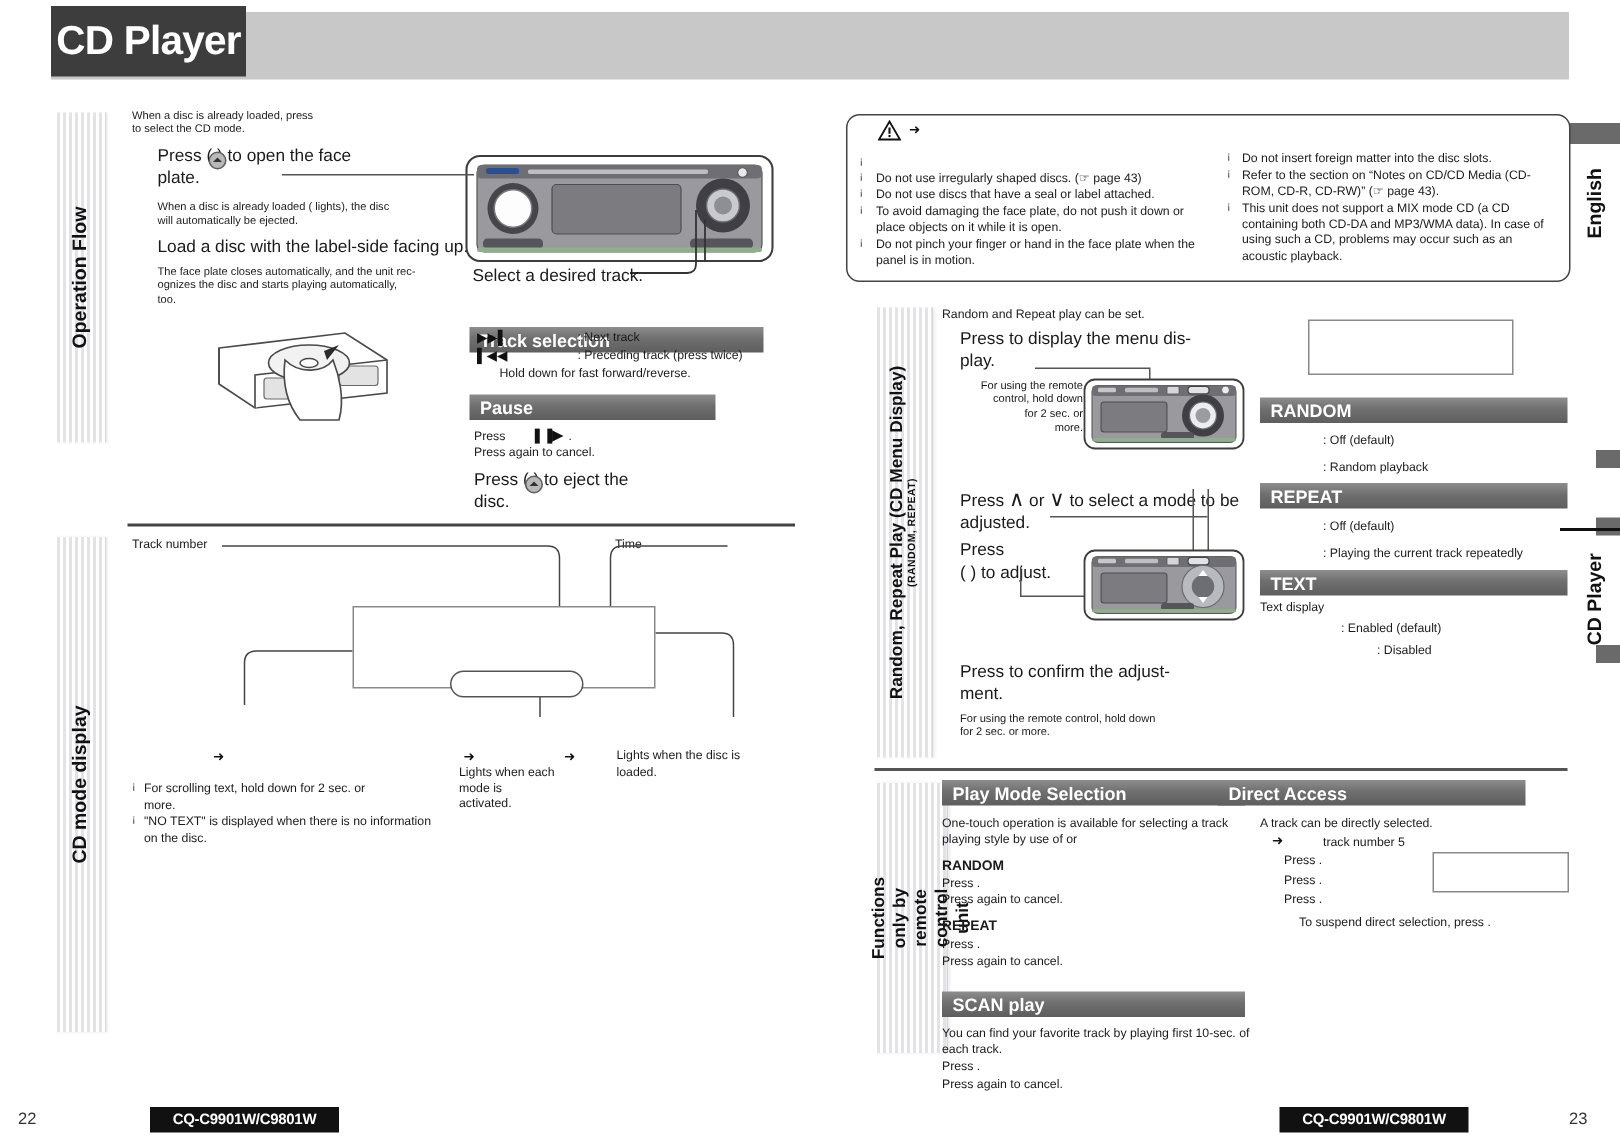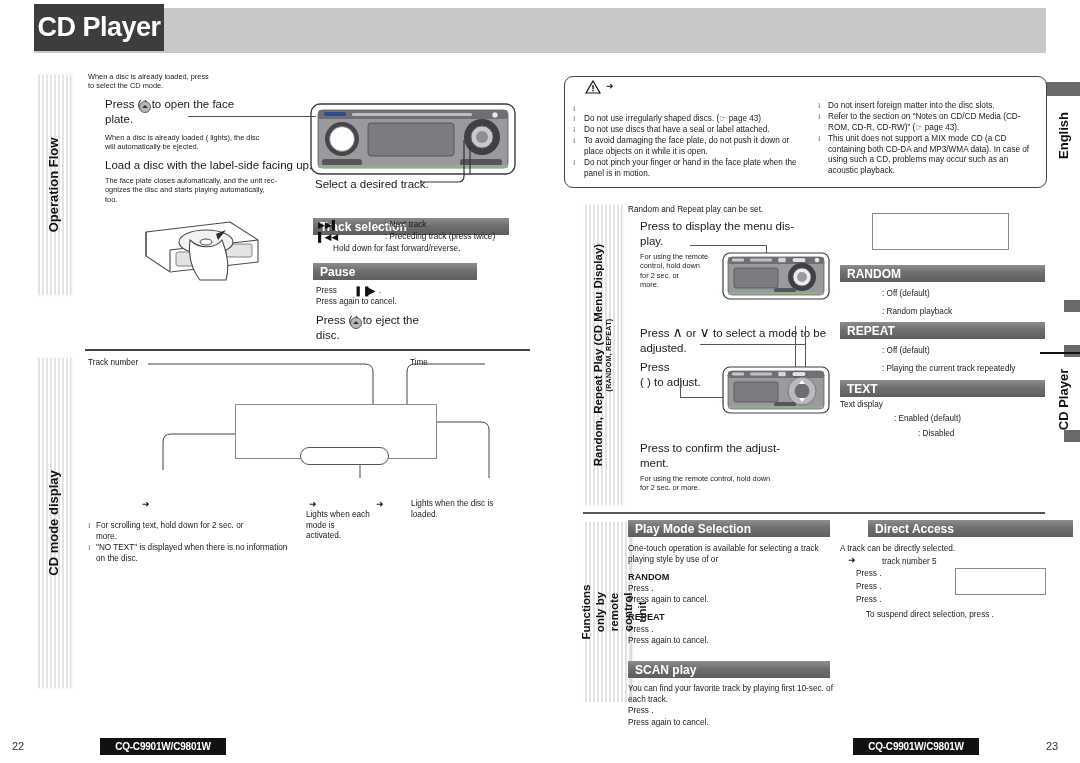--- a/index.html
+++ b/index.html
@@ -291,21 +291,21 @@
   <div class="vtab" style="left:583px;top:205px;width:38px;height:300px;">
     <div class="vt-inner" style="font-size:11.5px;">
       <span>Random, Repeat Play (CD Menu Display)</span>
       <span class="vt-sub">(RANDOM, REPEAT)</span>
     </div>
   </div>
 
   <div class="t" style="left:628px;top:205px;width:220px;">Random and Repeat play can be set.</div>
   <div class="t big" style="left:640px;top:219px;width:200px;white-space:pre-line;">Press               to display the menu dis-
 play.</div>
-  <div class="t small" style="left:640px;top:252px;width:82px;white-space:pre-line;">For using the remote
+  <div class="t small" style="left:640px;top:252px;width:82px;white-space:pre-line;text-align:right;">For using the remote
 control, hold down
                  for 2 sec. or
 more.</div>
 
   <div class="hr" style="left:690px;top:245px;width:76px;"></div>
   <div class="vr" style="left:766px;top:245px;height:11px;"></div>
 
   <svg style="position:absolute;left:722px;top:252px;" width="108" height="48" viewBox="0 0 108 48">
     <rect x="1" y="1" width="106" height="46" rx="7" fill="#ffffff" stroke="#3d3d3d" stroke-width="1.2"></rect>
     <rect x="6" y="5" width="96" height="38" rx="4" fill="#9a9a9e" stroke="#555" stroke-width="0.7"></rect>
@@ -406,21 +406,21 @@
   <div class="t" style="left:628px;top:636px;">Press again to cancel.</div>
 
   <div class="secbar" style="left:628px;top:661px;width:202px;">
     <span>SCAN play</span>
   </div>
   <div class="t" style="left:628px;top:684px;width:212px;white-space:pre-line;">You can find your favorite track by playing first 10-sec. of
 each track.</div>
   <div class="t" style="left:628px;top:706px;">Press                 .</div>
   <div class="t" style="left:628px;top:718px;">Press again to cancel.</div>
 
-  <div class="secbar" style="left:868px;top:520px;width:205px;">
+  <div class="secbar" style="left:812px;top:520px;width:205px;">
     <span>Direct Access</span>
   </div>
   <div class="t" style="left:840px;top:544px;">A track can be directly selected.</div>
   <div class="arrow-ico" style="left:848px;top:556px;">➜</div>
   <div class="t" style="left:882px;top:557px;">track number 5</div>
   <div class="t" style="left:856px;top:569px;">Press                      .</div>
   <div class="t" style="left:856px;top:582px;">Press      .</div>
   <div class="t" style="left:856px;top:595px;">Press           .</div>
   <div class="wbox" style="left:955px;top:568px;width:89px;height:25px;"></div>
   <div class="t" style="left:866px;top:610px;">To suspend direct selection, press              .</div>

